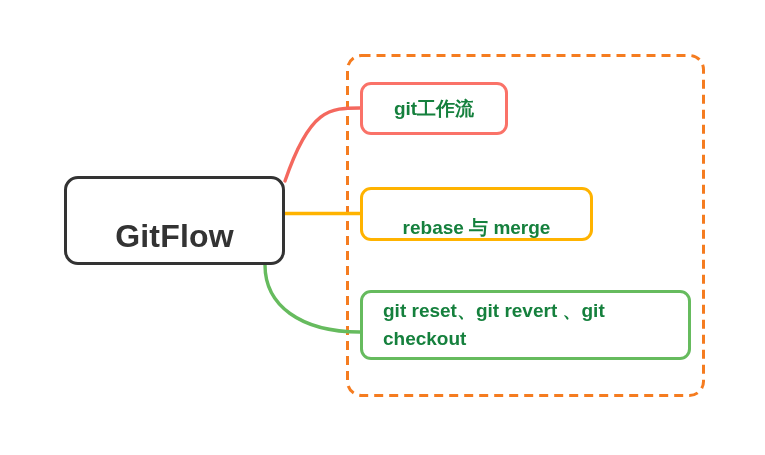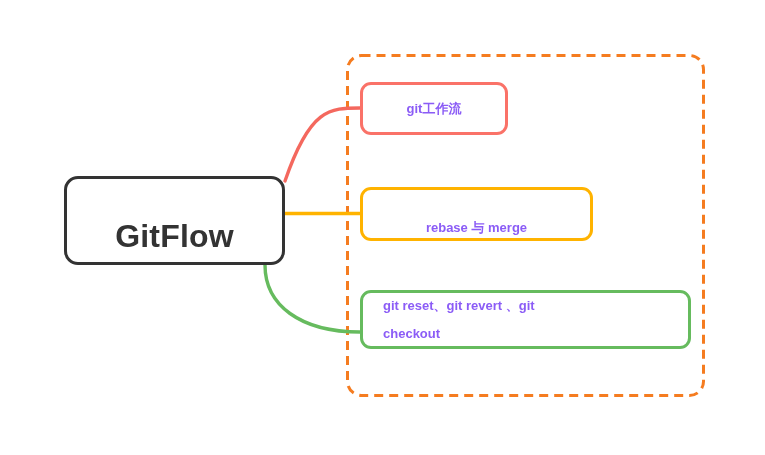--- a/index.html
+++ b/index.html
@@ -57,24 +57,24 @@
     margin-top: 32px;
   }
 
   
   .child {
     border-width: 3px;
     border-style: solid;
     border-radius: 11px;
   }
   .child .node-label {
-    font-size: 13px;
+    font-size: 19px;
     font-weight: bold;
     line-height: 28px;
-    color: #8b5cf6;
+    color: #15803d;
   }
 
   #node-child-0 {
     left: 360px;
     top: 82px;
     width: 148px;
     height: 53px;
     border-color: #fa7268;
     justify-content: center;
   }
@@ -87,21 +87,21 @@
     height: 54px;
     border-color: #ffb300;
     justify-content: center;
   }
   #node-child-1 .node-label { text-align: left; margin-top: 28px; }
 
   #node-child-2 {
     left: 360px;
     top: 290px;
     width: 331px;
-    height: 59px;
+    height: 70px;
     border-color: #66bb5e;
     padding: 0 20px;
     justify-content: flex-start;
   }
   #node-child-2 .node-label { text-align: left; }
 </style>
 </head>
 <body>
 
 <div id="canvas">

